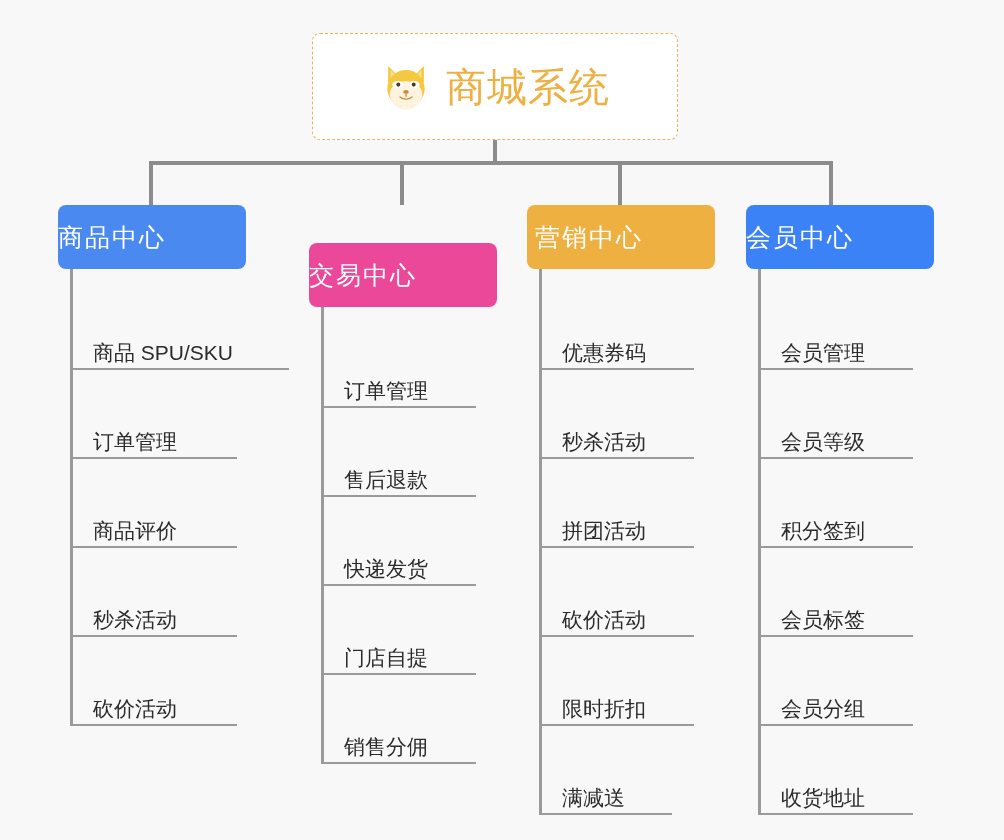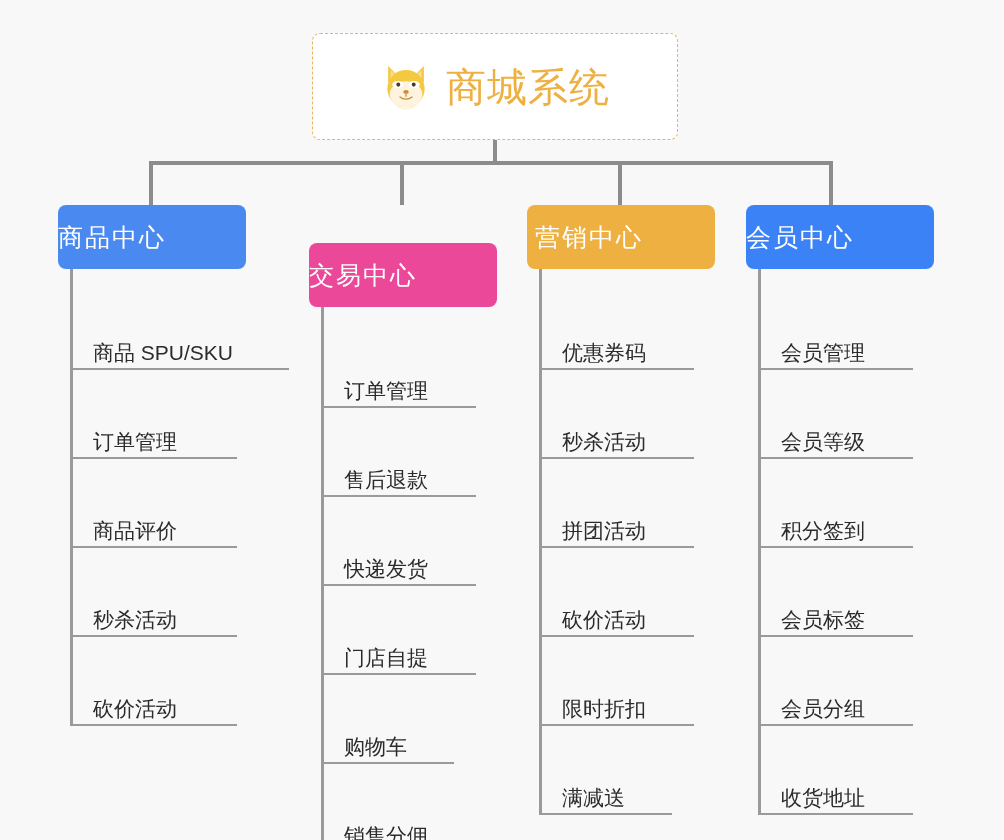--- a/index.html
+++ b/index.html
@@ -201,24 +201,20 @@
         </div>
       <div class="leaf">
           <span class="leaf-label">快递发货</span>
           <span class="leaf-rule" style="width:155px;"></span>
         </div>
       <div class="leaf">
           <span class="leaf-label">门店自提</span>
           <span class="leaf-rule" style="width:155px;"></span>
         </div>
       <div class="leaf">
-          <span class="leaf-label">购物车</span>
-          <span class="leaf-rule" style="width:133px;"></span>
-        </div>
-      <div class="leaf">
           <span class="leaf-label">销售分佣</span>
           <span class="leaf-rule" style="width:155px;"></span>
         </div>
     </div>
   </div>
 
   <div class="column" style="left:527px;">
     <div class="col-header" style="background: rgb(238, 176, 64); padding-left: 8px;">
       <span>营销中心</span>
     </div>

